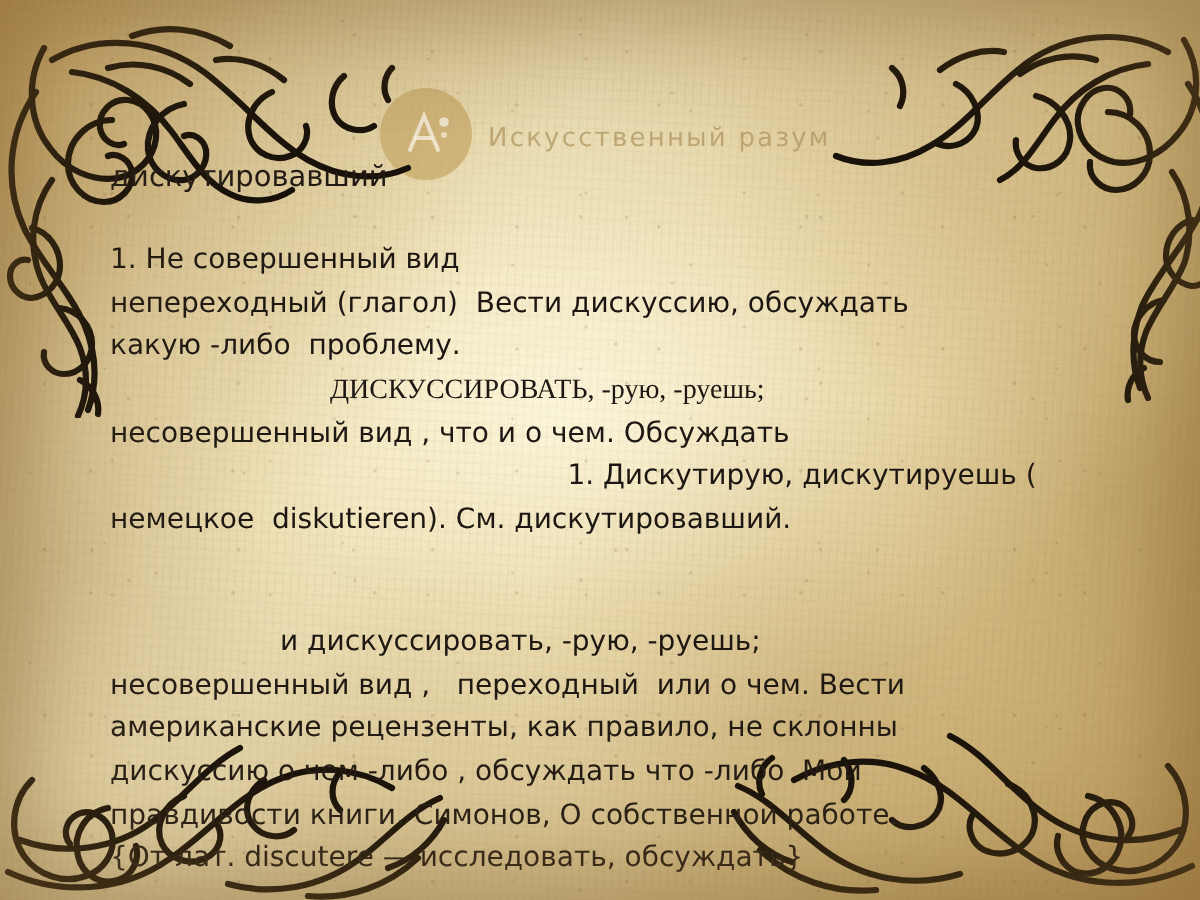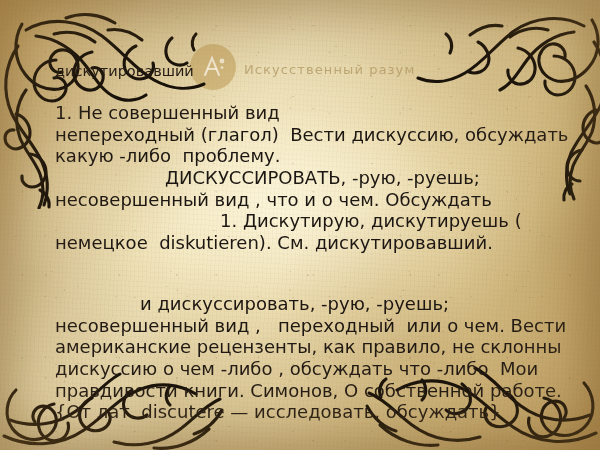--- a/index.html
+++ b/index.html
@@ -114,28 +114,29 @@
     width: 600px;
     padding: 62px 18px 0 55px;
     box-sizing: border-box;
     color: #1d1713;
   }
   .headword {
     font-size: 14.5px;
     line-height: 1.25;
     margin-bottom: 22px;
     white-space: nowrap;
+    margin-top: 18px;
   }
   .body-line {
-    font-size: 18px;
+    font-size: 14px;
     line-height: 21.6px;
     white-space: pre;
   }
-  .ind-1 { padding-left: 110px; }
-  .ind-2 { padding-left: 165px; }
+  .ind-1 { padding-left: 110px; font-family: Liberation Serif, serif; }
+  .ind-2 { padding-left: 165px; text-align: center; }
   .ind-3 { padding-left: 85px; margin-top: 40px; }
 </style>
 </head>
 <body>
 
 <div id="page">
 
   <div class="tex tex-fibre"></div>
   <div class="tex tex-stain"></div>
   <div class="tex tex-speck"></div>

